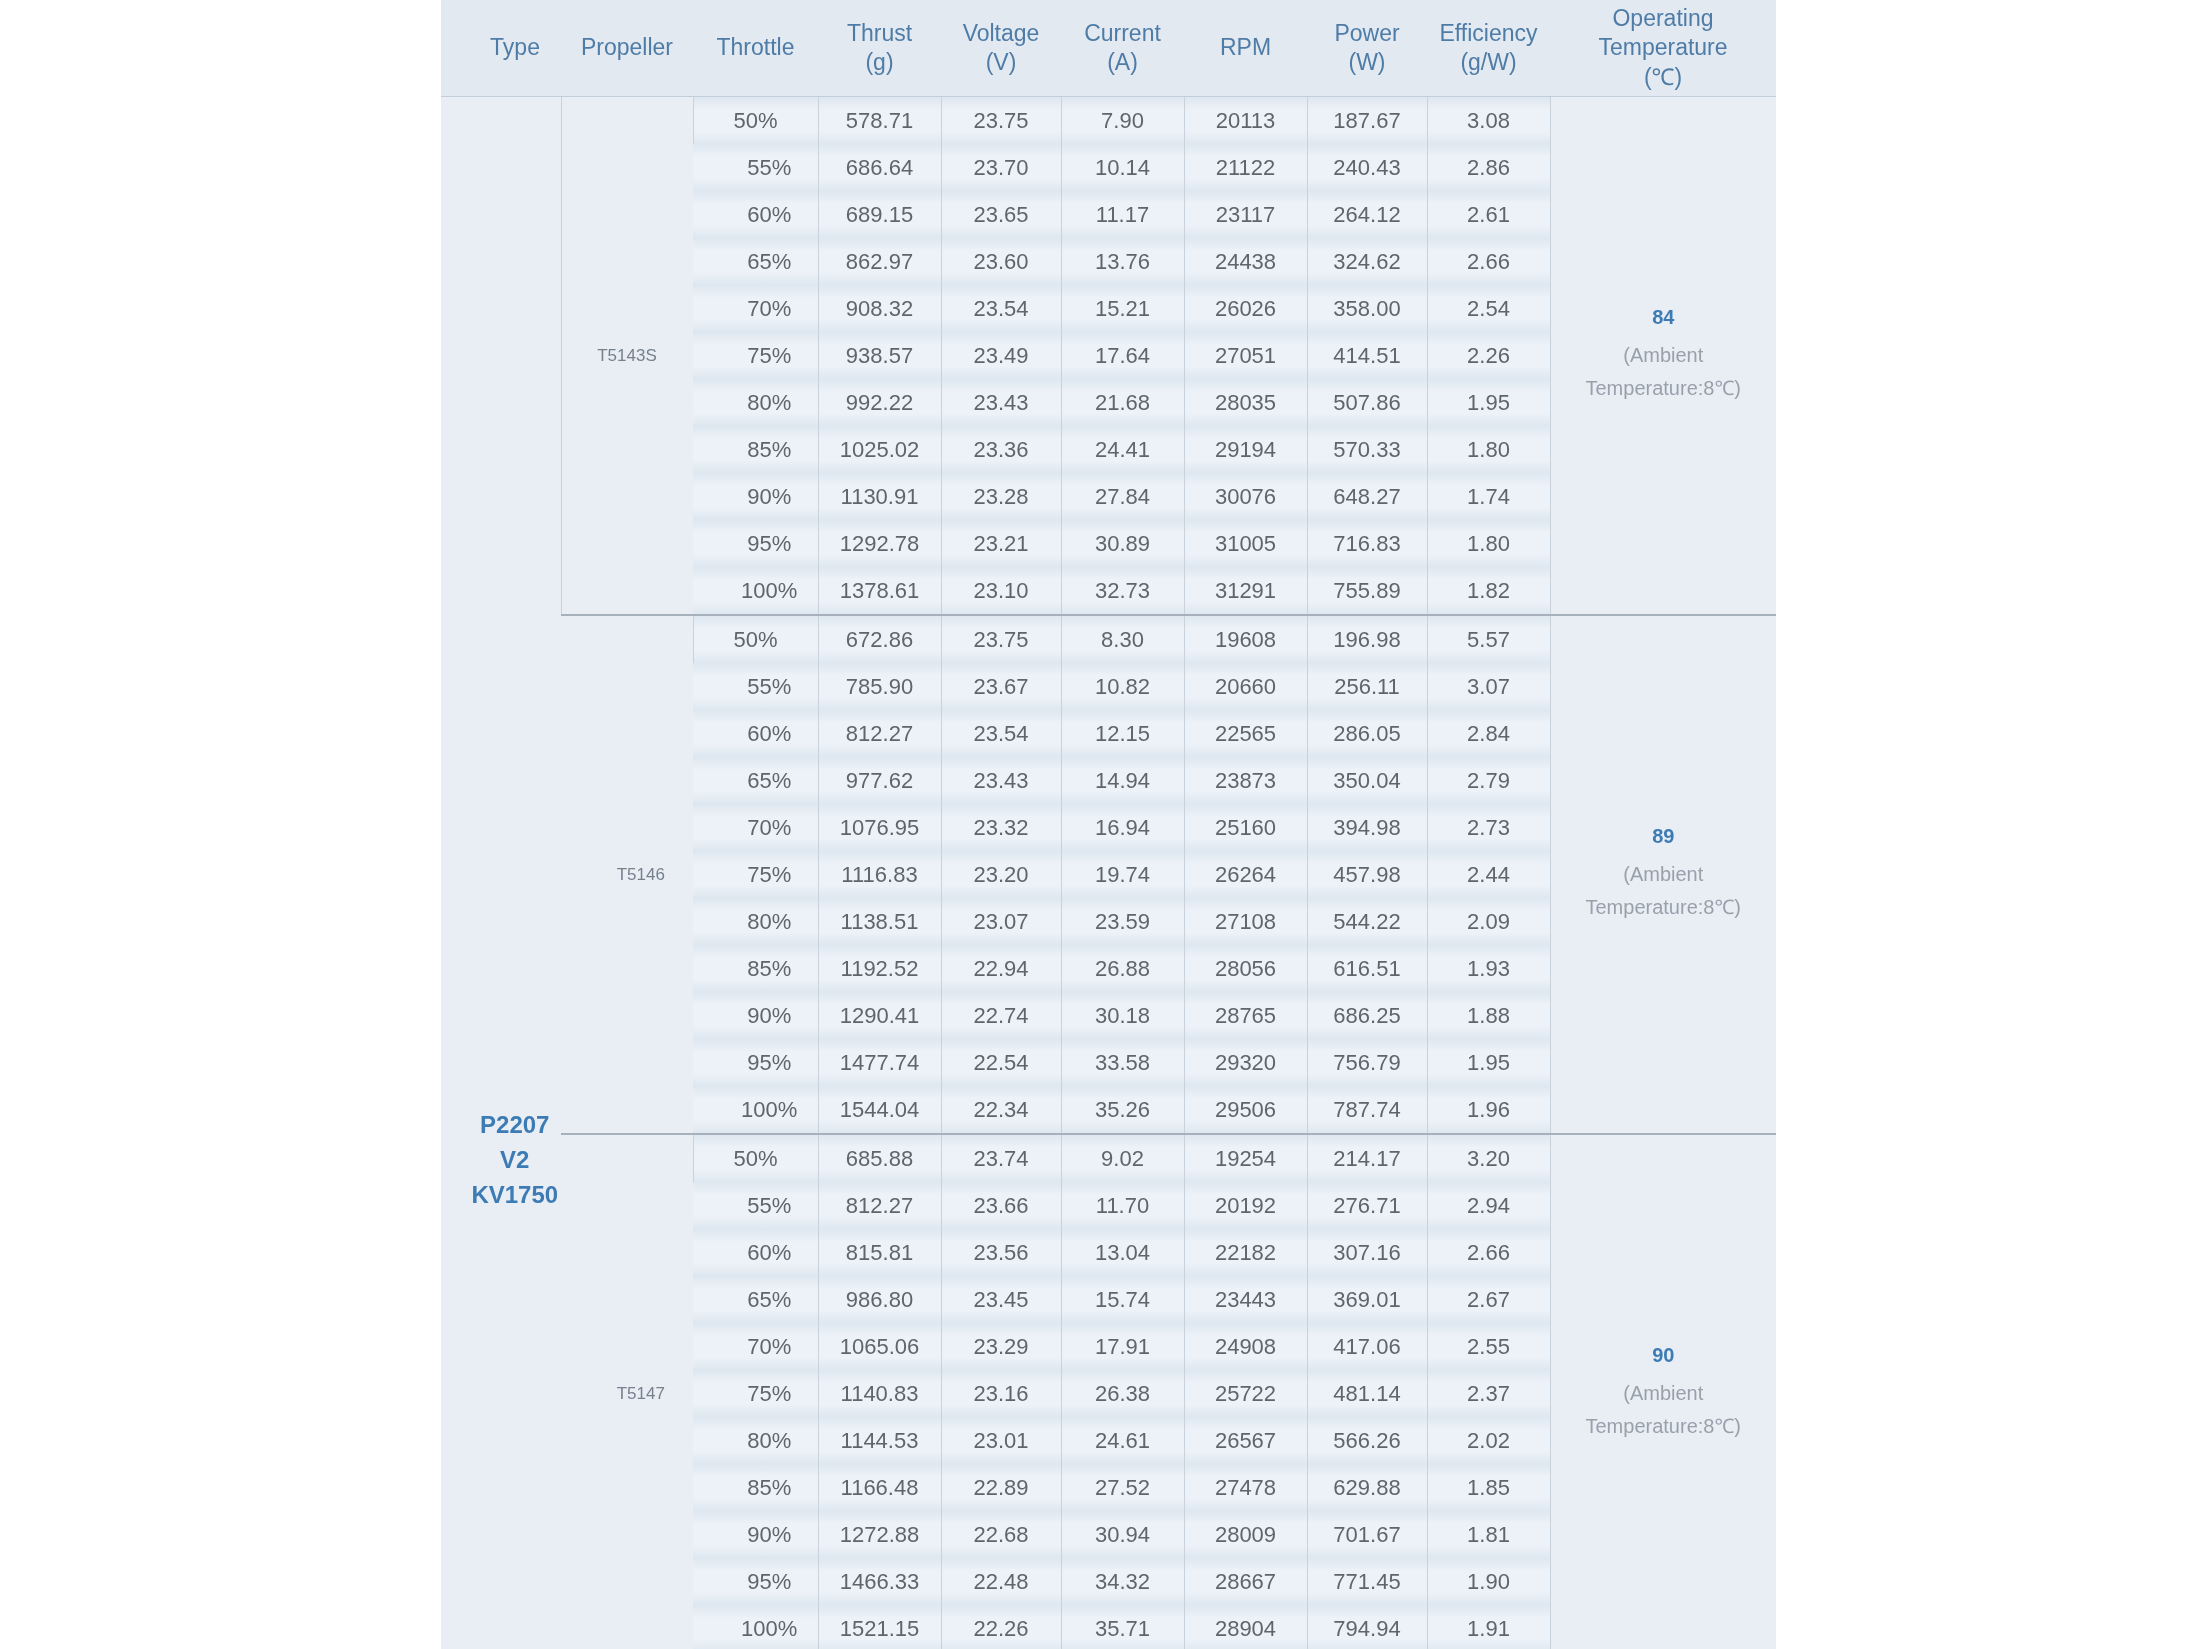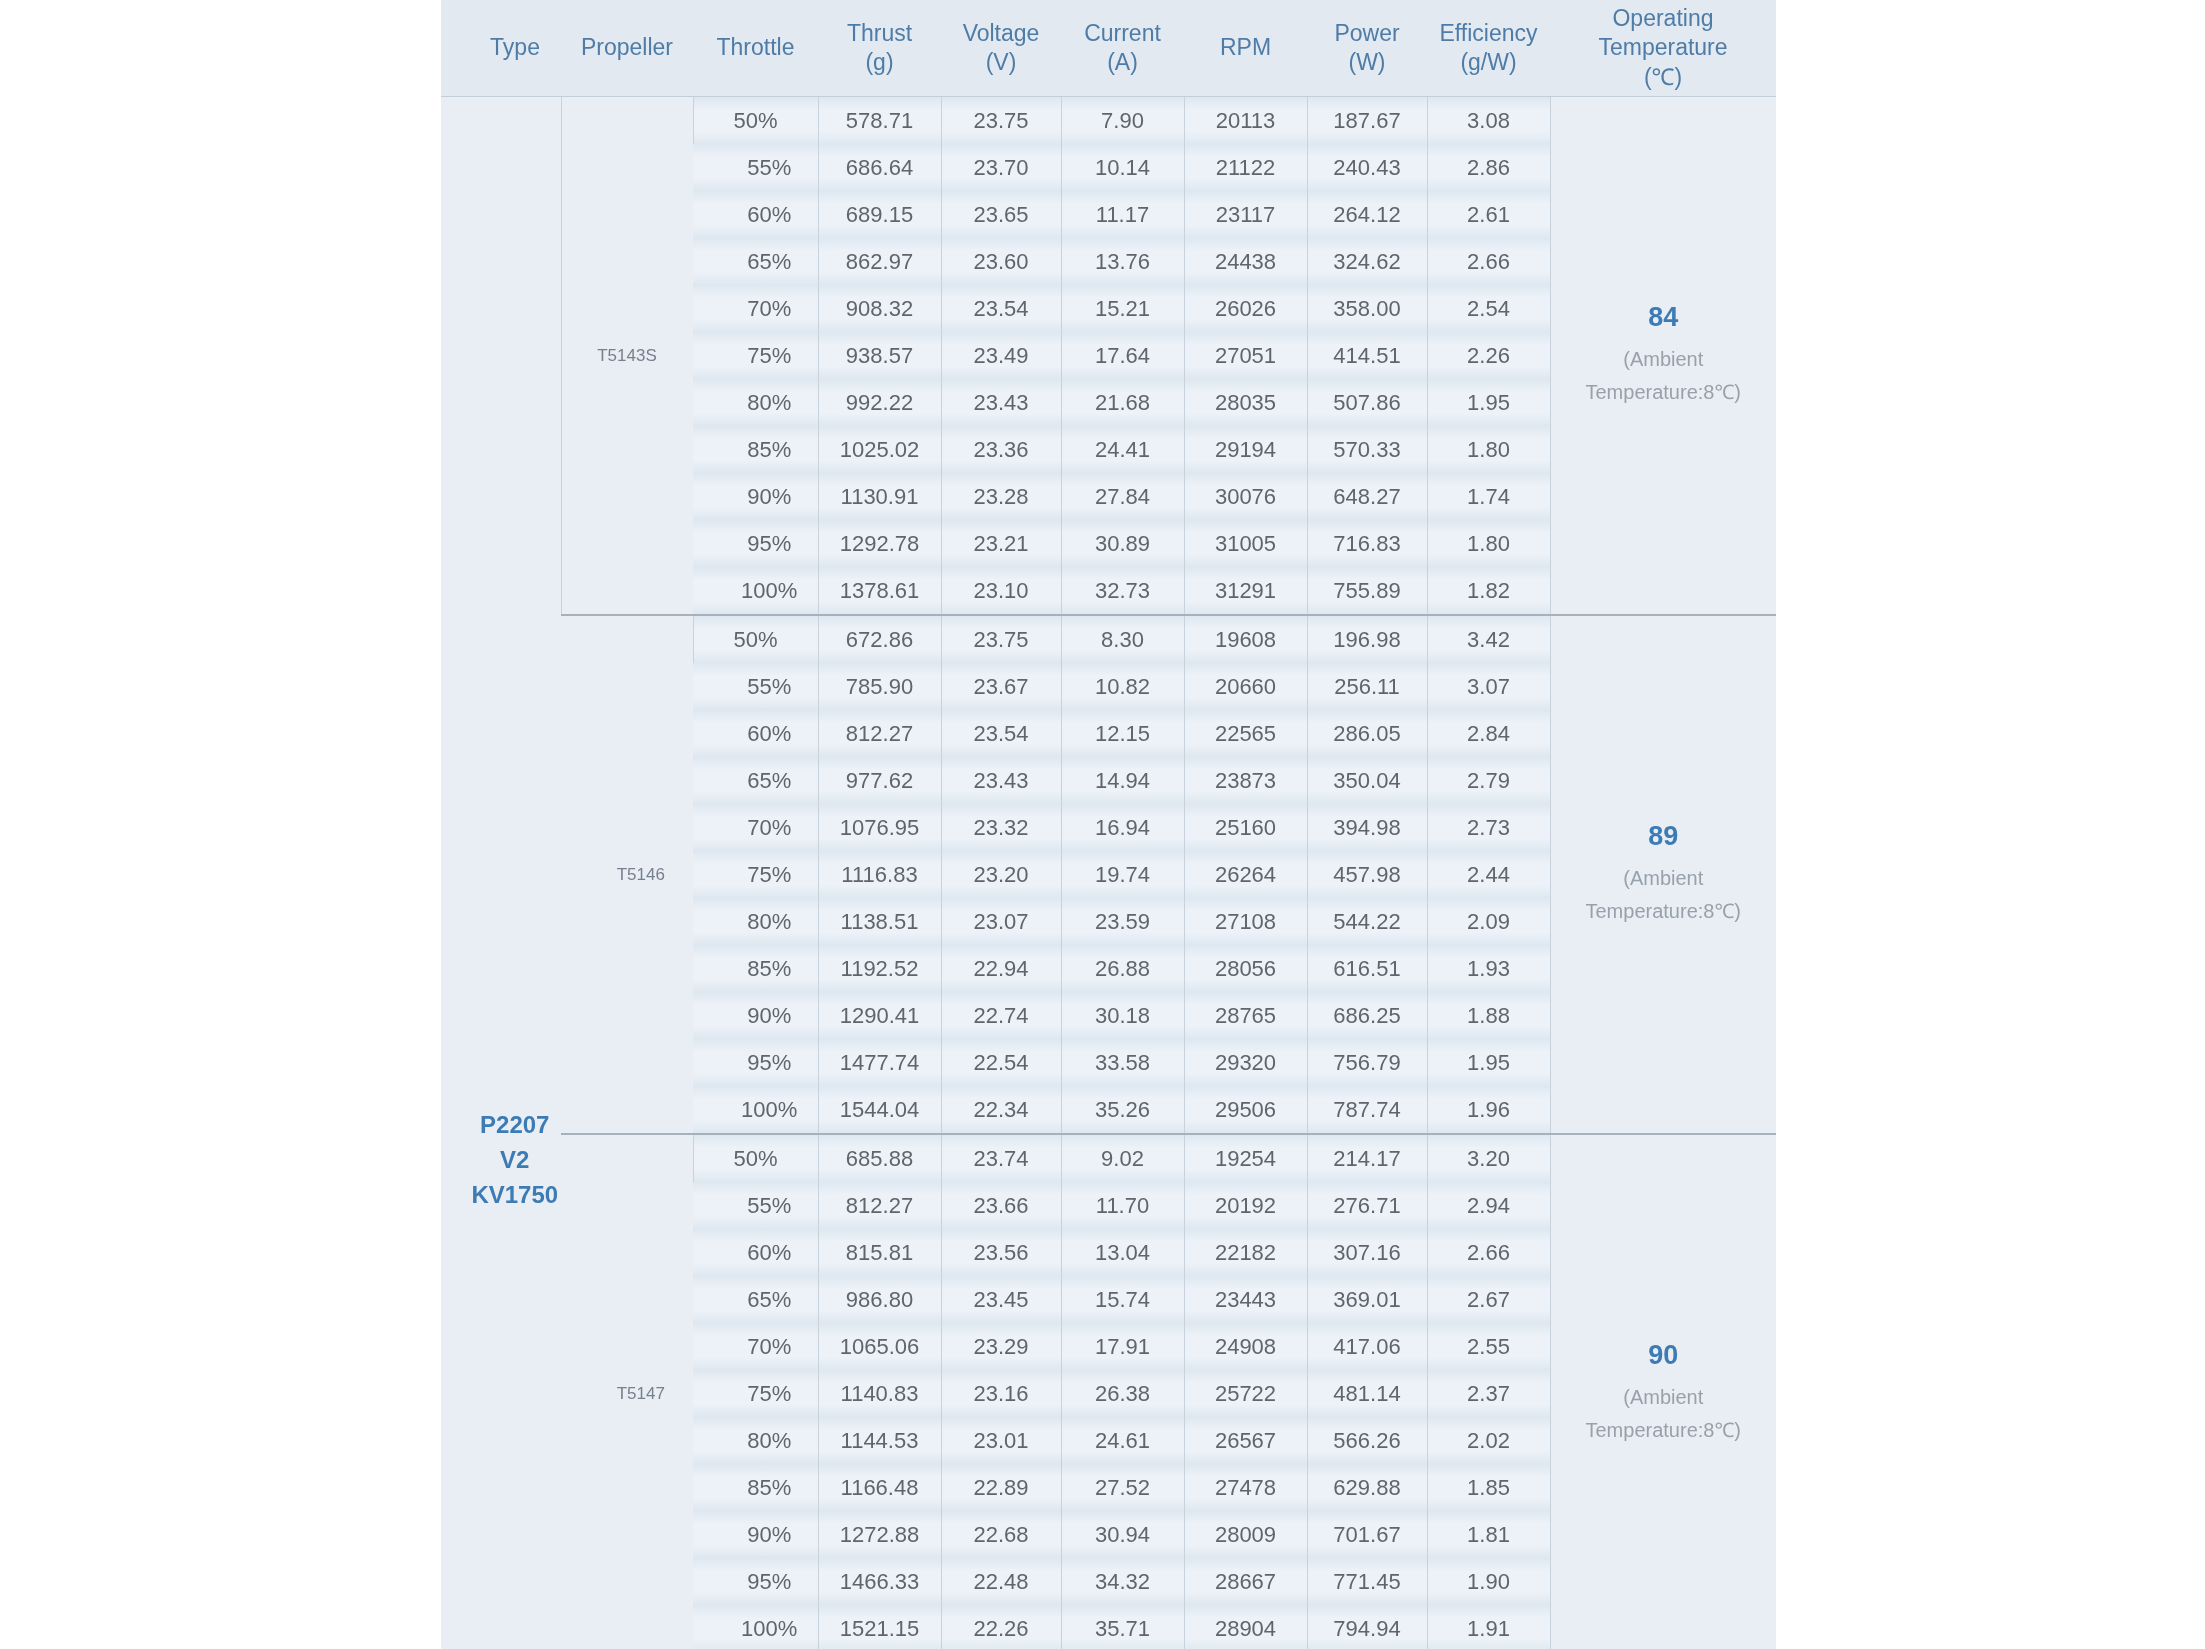--- a/index.html
+++ b/index.html
@@ -57,21 +57,21 @@
     vertical-align:top;
     color:#3d7bb4;
     font-weight:600;
     font-size:24px;
     line-height:1.45;
   }
   .type-label { margin-top:1011px; }
 
   td.propeller-cell { color:#76818d; font-size:17px; }
 
-  .temp-value { color:#3d7bb4; font-weight:600; font-size:27px; margin-bottom:10.3px; }
+  .temp-value { color:#3d7bb4; font-weight:600; font-size:20px; margin-bottom:10.3px; }
   .temp-note  { color:#98a1ab; font-size:20px; line-height:1.65; font-weight:400; }
 </style>
 </head>
 <body>
 
 <div class="table-wrap">
   <table class="spec">
     <colgroup>
       <col class="c-type">
         <col class="c-prop">
@@ -240,21 +240,21 @@
           <td class="data-cell">1.82</td>
         </tr>
         <tr class="section-start">
           <td class="flat-cell propeller-cell" rowspan="11">T5146</td>
           <td class="data-cell">50%</td>
           <td class="data-cell">672.86</td>
           <td class="data-cell">23.75</td>
           <td class="data-cell">8.30</td>
           <td class="data-cell">19608</td>
           <td class="data-cell">196.98</td>
-          <td class="data-cell">3.42</td>
+          <td class="data-cell">5.57</td>
           <td class="flat-cell temperature-cell" rowspan="11">
             <div class="temp-value">89</div>
             <div class="temp-note">
               <div>(Ambient</div>
               <div>Temperature:8℃)</div>
             </div>
           </td>
         </tr>
         <tr>
           <td class="data-cell">55%</td>

